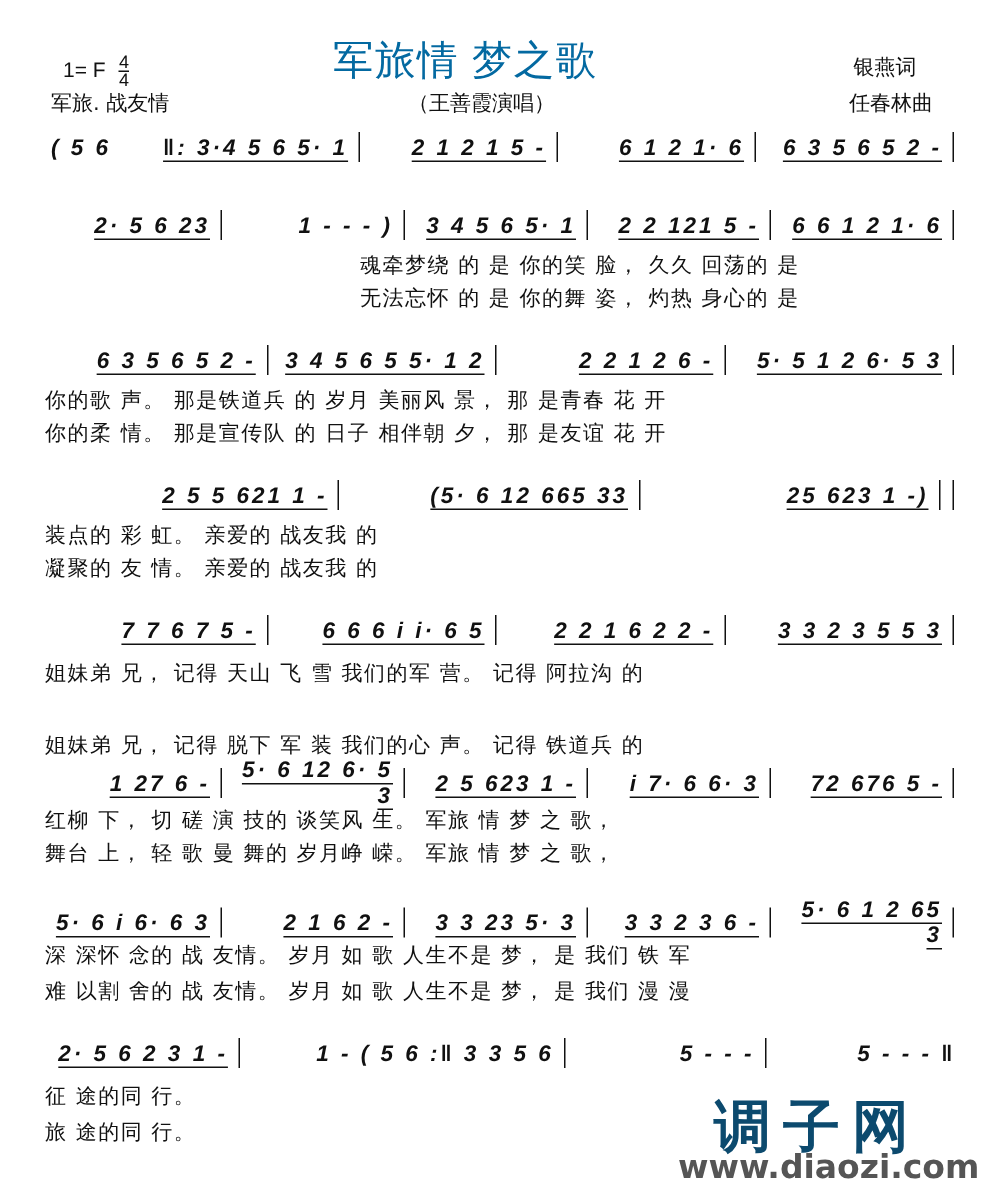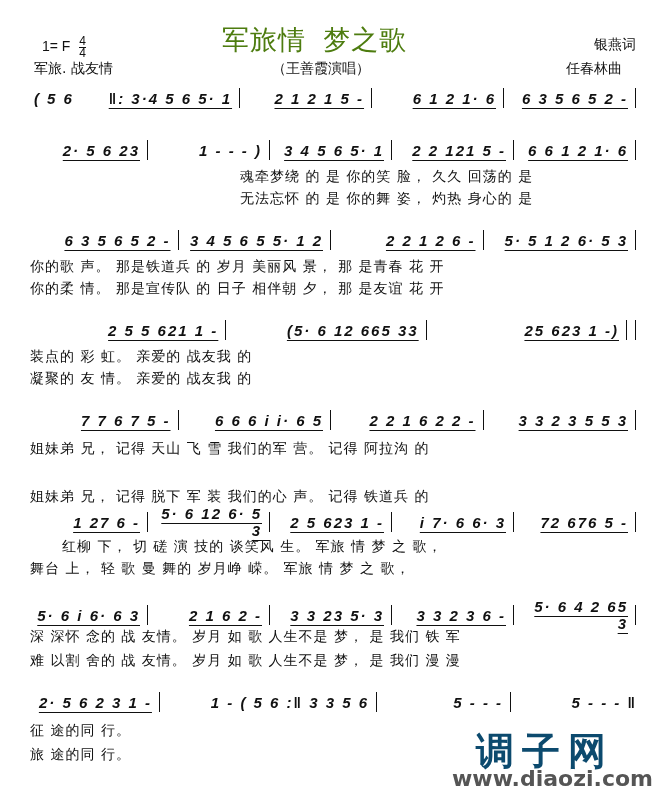--- a/index.html
+++ b/index.html
@@ -1,27 +1,27 @@
 <!DOCTYPE html>
 <html><head>
 <meta charset="utf-8">
 <style>
   html, body { margin:0; padding:0; background:#fff; }
   body { width:664px; height:798px; position:relative; overflow:hidden;
          font-family:"Liberation Sans", "DejaVu Sans", sans-serif; color:#111; }
   .abs { position:absolute; white-space:nowrap; }
-  .title { left:222px; top:22px; font-size:27px; color:#4d7c0f; letter-spacing:1px;
-           font-family:Liberation Mono, monospace; }
+  .title { left:222px; top:22px; font-size:27px; color:#0369a1; letter-spacing:1px;
+           font-family:Liberation Sans, sans-serif; }
   .key { left:42px; top:36px; font-size:14px; }
   .frac { display:inline-block; vertical-align:middle; text-align:center; font-size:12px; line-height:11px; margin-left:5px; }
   .frac span { display:block; }
   .frac .top { border-bottom:1px solid #111; }
   .style { left:34px; top:60px; font-size:14px; font-family:"DejaVu Sans", sans-serif; }
   .singer { left:272px; top:60px; font-size:14px; font-family:"DejaVu Sans", sans-serif; }
-  .lyricist { left:594px; top:36px; font-size:14px; font-family:"DejaVu Sans", sans-serif; }
+  .lyricist { left:569px; top:36px; font-size:14px; font-family:"DejaVu Sans", sans-serif; }
   .composer { left:566px; top:60px; font-size:14px; font-family:"DejaVu Sans", sans-serif; }
 
   .row { position:absolute; left:30px; width:610px; height:26px; }
   .notes { position:absolute; left:0; top:0; width:100%; display:flex; align-items:center;
            font-size:15px; font-weight:bold; font-style:italic; letter-spacing:2px; }
   .measure { flex:1; text-align:right; padding:0 3px; text-decoration:underline; text-underline-offset:4px; text-decoration-thickness:1px; }
   .bar { width:1px; height:20px; background:#111; margin:0 4px; flex:none; }
   .lyric { position:absolute; left:30px; font-size:14px; font-family:"DejaVu Sans", sans-serif; letter-spacing:1px; }
 
   .wm-cn { left:476px; top:726px; font-size:38px; font-weight:bold; color:#0c4a6e; letter-spacing:8px; font-family:"DejaVu Sans", sans-serif; }
@@ -125,34 +125,34 @@
     <span class="measure">5· 6 12 6· 5 3</span>
     <span class="bar"></span>
     <span class="measure">2 5 623 1 -</span>
     <span class="bar"></span>
     <span class="measure">i 7· 6 6· 3</span>
     <span class="bar"></span>
     <span class="measure">72 676 5 -</span>
     <span class="bar"></span>
   </div>
 </div>
-<div class="lyric" style="top:538px;margin-left:32px;">红柳  下，   切    磋  演 技的 谈笑风   生。 军旅    情        梦  之    歌，</div>
+<div class="lyric" style="top:538px;">红柳  下，   切    磋  演 技的 谈笑风   生。 军旅    情        梦  之    歌，</div>
 <div class="lyric" style="top:560px;">舞台  上，   轻    歌  曼 舞的 岁月峥   嵘。 军旅    情        梦  之    歌，</div>
 
 <div class="row" style="top:598px;">
   <div class="notes">
     <span class="measure">5· 6 i 6· 6 3</span>
     <span class="bar"></span>
     <span class="measure">2 1 6 2 -</span>
     <span class="bar"></span>
     <span class="measure">3 3 23 5· 3</span>
     <span class="bar"></span>
     <span class="measure">3 3 2 3 6 -</span>
     <span class="bar"></span>
-    <span class="measure">5· 6 4 2 65 3</span>
+    <span class="measure">5· 6 1 2 65 3</span>
     <span class="bar"></span>
   </div>
 </div>
 <div class="lyric" style="top:628px;">深    深怀 念的  战   友情。 岁月 如   歌    人生不是 梦，  是     我们 铁 军</div>
 <div class="lyric" style="top:652px;">难    以割 舍的  战   友情。 岁月 如   歌    人生不是 梦，  是     我们 漫 漫</div>
 
 <div class="row" style="top:692px;">
   <div class="notes">
     <span class="measure" style="flex:1">2· 5 6 2 3 1 -</span>
     <span class="bar"></span>

